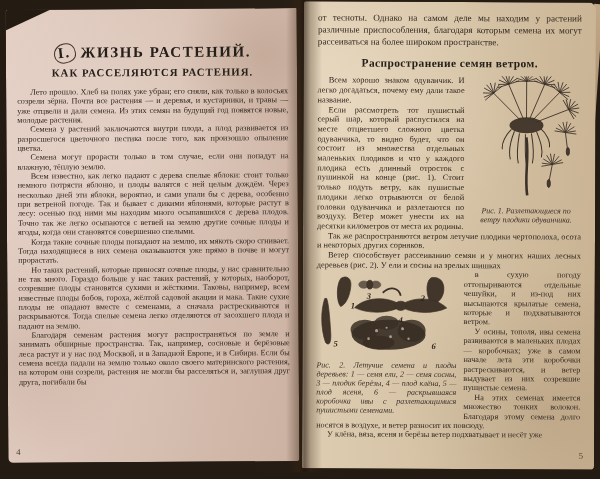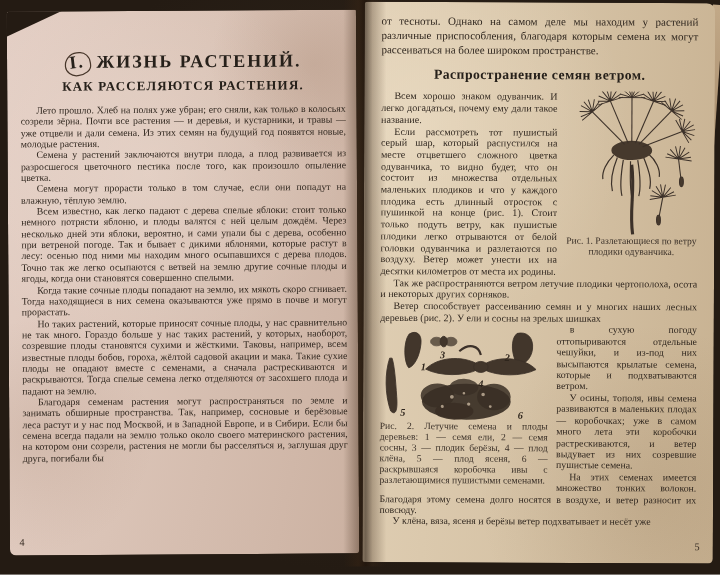--- a/index.html
+++ b/index.html
@@ -39,21 +39,21 @@
   .pl{left:8px;bottom:6px;}
   .pr{right:11px;bottom:9px;}
   .intro{margin:0;font-size:9.2px;line-height:11.8px;text-align:justify;text-indent:0;}
   .rhead{margin:9px 0 7px;text-align:center;font-size:11.4px;font-weight:bold;
      letter-spacing:.4px;color:#26201a;}
   .rb{margin:0;font-size:8.4px;line-height:9.7px;text-align:justify;text-indent:11px;}
   .s2{font-size:8.2px;line-height:9.4px;}
   .fig{color:#3a3028;}
   .fig1{float:right;width:110px;margin:0 0 2px 7px;text-align:center;}
   .fig2{float:left;width:140px;margin:3px 7px 0 0;}
-  .cap{font-size:8px;line-height:9px;color:#3a3028;margin-top:0;}
+  .cap{font-size:8px;line-height:9px;color:#3a3028;margin-top:10px;font-style:italic;}
   .capc{text-align:center;}
   .capj{text-align:justify;}
   svg{display:block;margin:0 auto;}
   .gutter{position:absolute;left:286px;top:0;width:36px;height:472px;z-index:3;
     background:linear-gradient(90deg, rgba(70,45,25,0) 0%, rgba(60,38,20,.40) 36%,
       rgba(33,20,10,.58) 52%, rgba(60,40,24,.30) 68%, rgba(90,65,45,0) 100%);}
   .page-edges{position:absolute;left:24px;right:9px;bottom:1px;height:13px;z-index:1;
     background:repeating-linear-gradient(to bottom,#c9b199 0 1.6px,#a2english 0,#a88c70 1.6px 2.6px);
     transform:rotate(-0.25deg);border-radius:0 0 9px 3px;}
   .side-edge{position:absolute;right:1px;top:4px;width:9px;height:120px;z-index:1;
@@ -169,21 +169,21 @@
           <text x="50" y="26">3</text>
           <text x="82" y="50">4</text>
           <text x="17" y="74">5</text>
           <text x="115" y="76">6</text>
         </g>
       </svg>
       <div class="cap capj">Рис. 2. Летучие семена и плоды деревьев: 1 — семя ели, 2 — семя сосны, 3 — плодик берёзы, 4 — плод клёна, 5 — плод ясеня, 6 — раскрывшаяся коробочка ивы с разлетающимися пушистыми семенами.</div>
     </div>
 
     <p class="rb s2">в сухую погоду оттопыриваются отдельные чешуйки, и из-под них высыпаются крылатые семена, которые и подхватываются ветром.</p>
-    <p class="rb s2">У осины, тополя, ивы семена развиваются в маленьких плодах — коробочках; уже в самом много лета эти коробочки растрескиваются, и ветер выдувает из них созревшие пушистые семена.</p>
+    <p class="rb s2">У осины, тополя, ивы семена развиваются в маленьких плодах — коробочках; уже в самом начале лета эти коробочки растрескиваются, и ветер выдувает из них созревшие пушистые семена.</p>
     <p class="rb s2">На этих семенах имеется множество тонких волокон. Благодаря этому семена долго носятся в воздухе, и ветер разносит их повсюду.</p>
     <p class="rb s2">У клёна, вяза, ясеня и берёзы ветер подхватывает и несёт уже</p>
 
     <div class="pnum pr">5</div>
   </div>
 
   <div class="gutter"></div>
 </div>
 
 </body></html>

